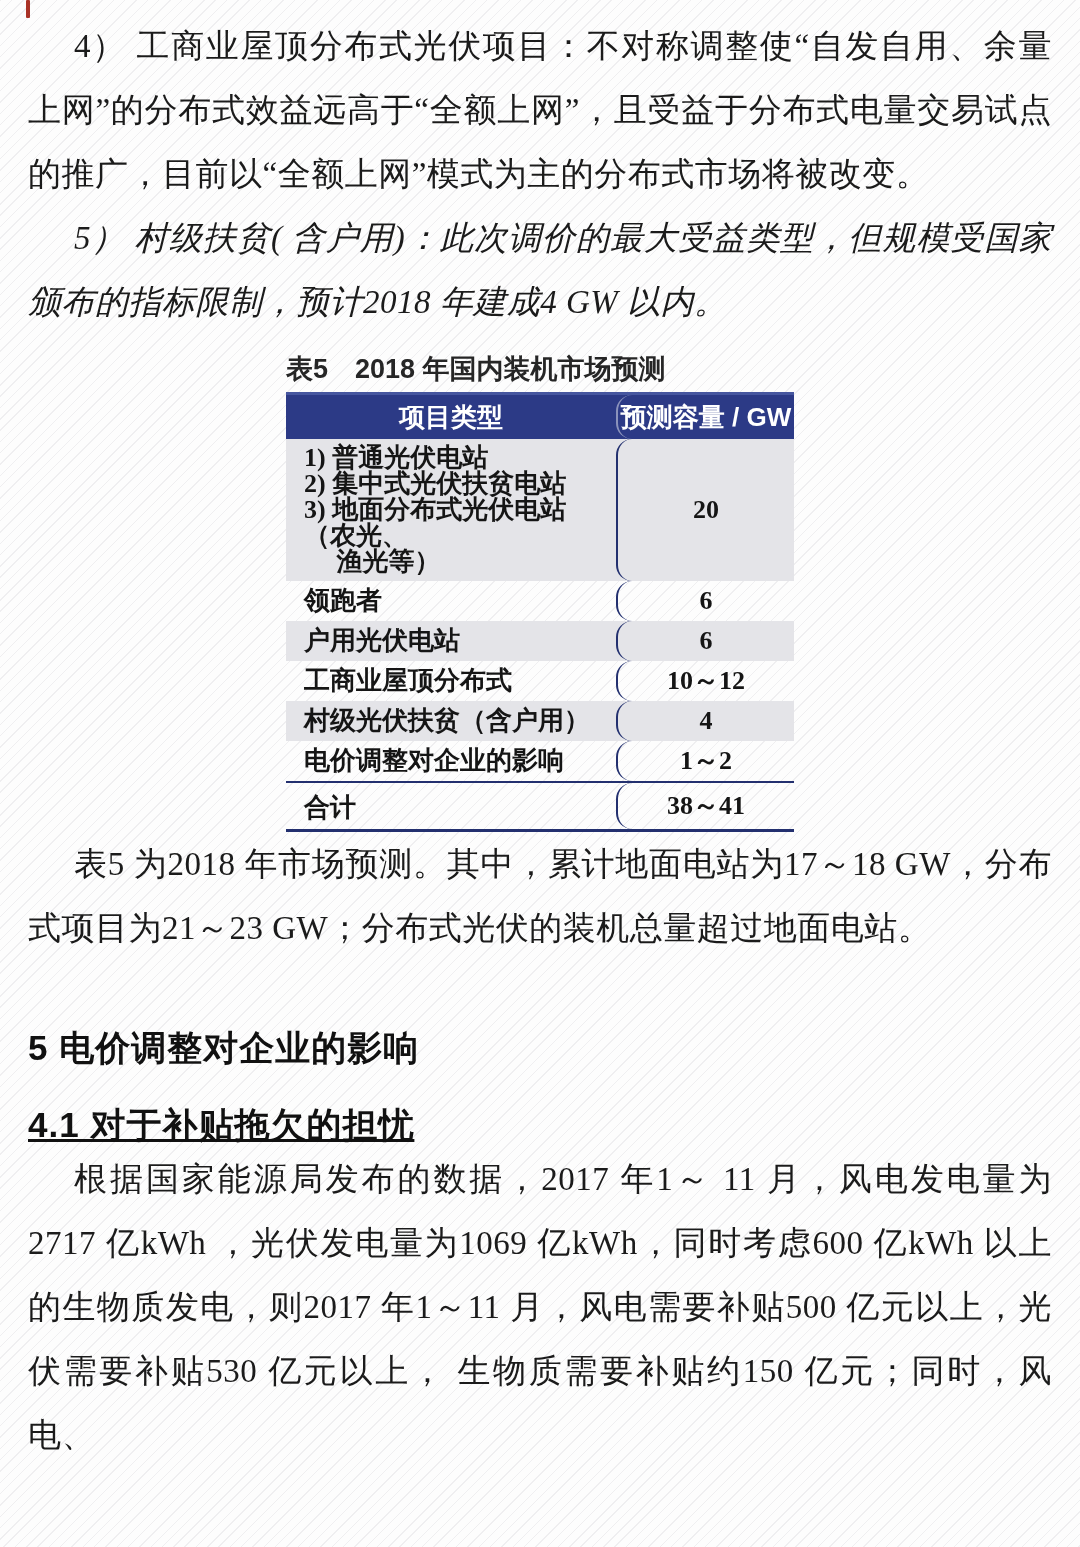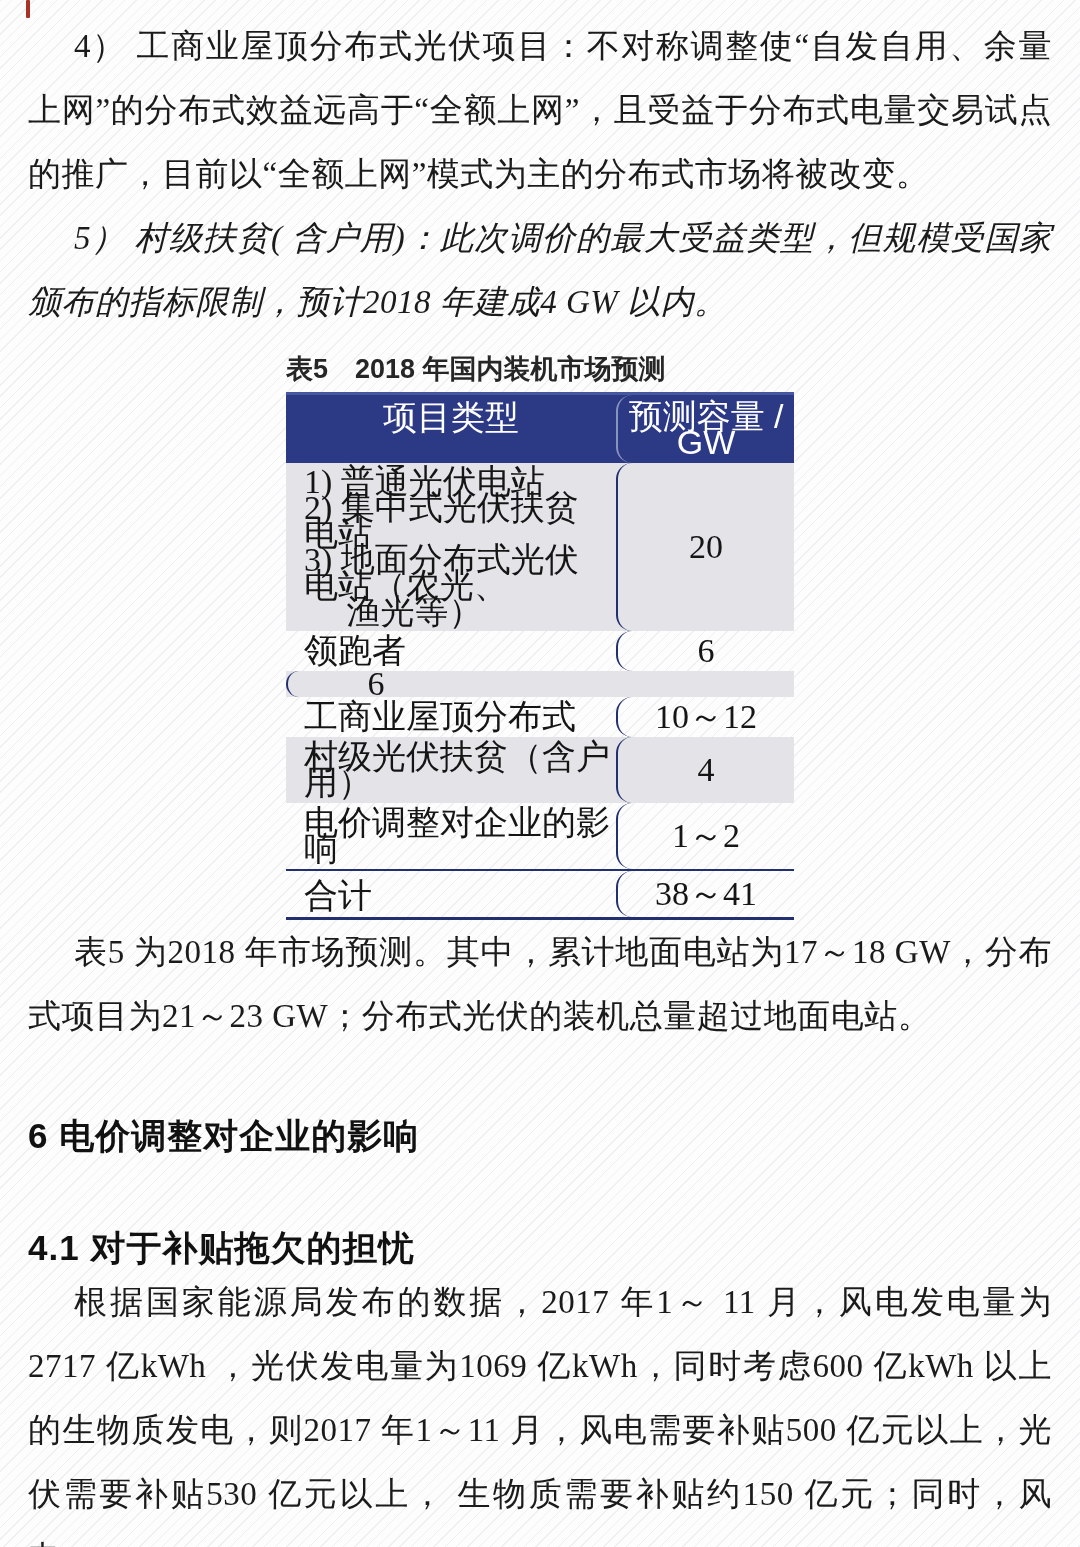--- a/index.html
+++ b/index.html
@@ -48,22 +48,22 @@
     font-family: "Liberation Sans", "DejaVu Sans", sans-serif;
     font-weight: bold;
     font-size: 27px;
     line-height: 34px;
     margin-bottom: 6px;
     color: #262626;
   }
   .tbl {
     width: 508px;
     border-bottom: 3px solid var(--rule-color, #23306f);
-    font-weight: normal;
-    font-size: 34px;
+    font-weight: bold;
+    font-size: 26px;
   }
   .tr { display: flex; align-items: stretch; }
   .td { box-sizing: border-box; }
   .td.label {
     width: 65%;
     padding: 7px 6px 7px 18px;
     white-space: pre-line;
     line-height: 26px;
     color: #151515;
   }
@@ -97,21 +97,21 @@
     font-family: "Liberation Sans", "DejaVu Sans", sans-serif;
     font-weight: bold;
     font-size: 35px;
     line-height: 44px;
     letter-spacing: 1px;
     margin: 0;
     color: #111111;
     text-align: left;
   }
   h2.sec    { margin-top: 66px; }
-  h3.subsec { margin-top: 68px; }
+  h3.subsec { margin-top: 33px; text-decoration: underline; }
 </style>
 </head>
 <body>
 
 <div class="page">
 
   <div class="red-mark"></div>
 
   <p class="body-text indent">4） 工商业屋顶分布式光伏项目：不对称调整使“自发自用、余量上网”的分布式效益远高于“全额上网”，且受益于分布式电量交易试点的推广，目前以“全额上网”模式为主的分布式市场将被改变。</p>
 
@@ -134,20 +134,21 @@
 　 渔光等）</div>
         <div class="td value">20</div>
       </div>
 
       <div class="tr">
         <div class="td label">领跑者</div>
         <div class="td value">6</div>
       </div>
 
       <div class="tr shaded">
+        <div class="td label">户用光伏电站</div>
         <div class="td value">6</div>
       </div>
 
       <div class="tr">
         <div class="td label">工商业屋顶分布式</div>
         <div class="td value">10～12</div>
       </div>
 
       <div class="tr shaded">
         <div class="td label">村级光伏扶贫（含户用）</div>
@@ -163,19 +164,19 @@
       <div class="tr total">
         <div class="td label">合计</div>
         <div class="td value">38～41</div>
       </div>
 
     </div>
   </figure>
 
   <p class="body-text indent note">表5 为2018 年市场预测。其中，累计地面电站为17～18 GW，分布式项目为21～23 GW；分布式光伏的装机总量超过地面电站。</p>
 
-  <h2 class="sec">6 电价调整对企业的影响</h2>
+  <h2 class="sec">5 电价调整对企业的影响</h2>
 
   <h3 class="subsec">4.1 对于补贴拖欠的担忧</h3>
 
   <p class="body-text indent plast">根据国家能源局发布的数据，2017 年1～ 11 月，风电发电量为2717 亿kWh ，光伏发电量为1069 亿kWh，同时考虑600 亿kWh 以上的生物质发电，则2017 年1～11 月，风电需要补贴500 亿元以上，光伏需要补贴530 亿元以上， 生物质需要补贴约150 亿元；同时，风电、</p>
 
 </div>
 
 </body></html>

